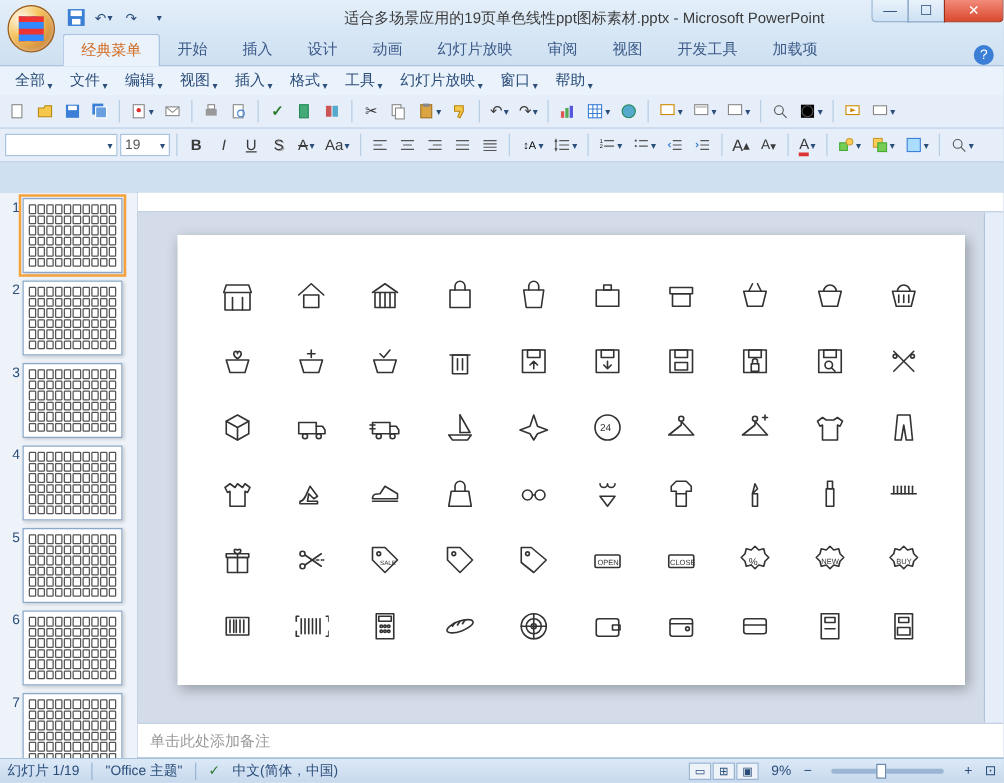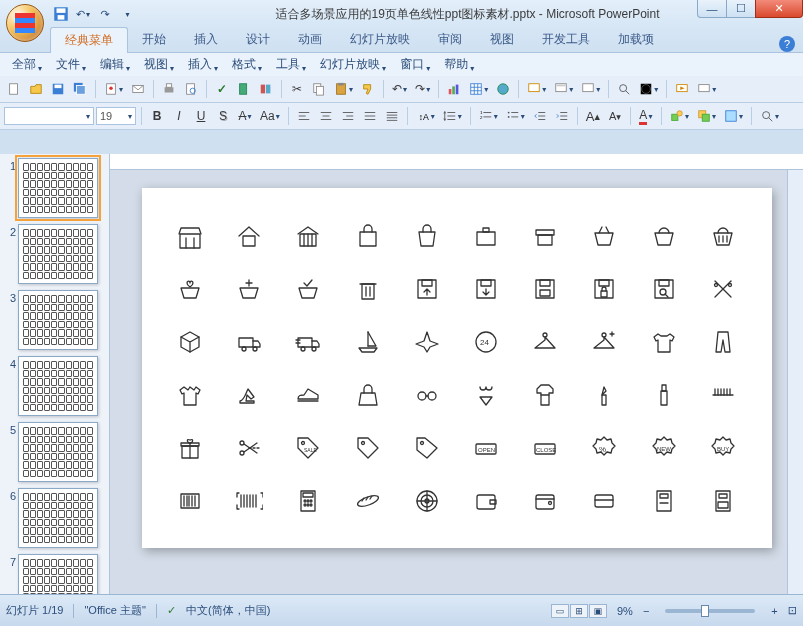--- a/index.html
+++ b/index.html
@@ -56,21 +56,21 @@
 
 .slide { width: 630px; height: 360px; background:#fff; box-shadow: 2px 3px 10px rgba(0,0,0,.3); padding: 28px 26px; display:grid; grid-template-columns: repeat(10, 1fr); grid-template-rows: repeat(6, 1fr); gap: 14px 14px;}
 .icon-cell { display:flex; align-items:center; justify-content:center; }
 .icon-cell svg { width:28px; height:28px; stroke:#333; stroke-width:1.3; fill:none; stroke-linecap:round; stroke-linejoin:round;}
 
 .notes { height:28px; background:#fff; border-top:1px solid #b0c4dc; font-size:12px; color:#999; padding:6px 10px;}
 
 .vscroll { width:16px; background:#e6eef9; border-left:1px solid #b0c4dc; position:absolute; top:0; bottom:0; right:0;}
 
 
-.statusbar { position:absolute; bottom:0; left:0; right:0; height:32px; background: linear-gradient(#dce9f7,#c7d9ed); border-top:1px solid #9bb6d3; display:flex; align-items:center; font-size:11px; color:#2a4d7a; padding:0 6px; gap:10px;}
+.statusbar { position:absolute; bottom:0; left:0; right:0; height:20px; background: linear-gradient(#dce9f7,#c7d9ed); border-top:1px solid #9bb6d3; display:flex; align-items:center; font-size:11px; color:#2a4d7a; padding:0 6px; gap:10px;}
 .status-sep { width:1px; height:14px; background:#9bb6d3;}
 .view-btns { display:flex; gap:1px; margin-left:auto;}
 .viewbtn { width:18px; height:14px; border:1px solid #9bb6d3; background:#eef3f9; font-size:9px; display:flex; align-items:center; justify-content:center;}
 .zoom-slider { width:90px; height:4px; background:#9bb6d3; position:relative; border-radius:2px; margin:0 6px;}
 .zoom-slider .thumb-s { position:absolute; width:8px; height:12px; background:#fff; border:1px solid #6a88ab; top:-4px; left:40%;}
 
 
 </style>
 </head>
 <body>
@@ -1362,20 +1362,21 @@
           <div class="icon-cell">
             <svg viewBox="0 0 28 28">
               <rect x="7" y="4" width="14" height="20"></rect>
               <rect x="10" y="7" width="8" height="4"></rect>
               <rect x="9" y="15" width="10" height="6"></rect>
             </svg>
           </div>
         </div>
       <div class="vscroll"></div>
     </div>
+    <div class="notes">单击此处添加备注</div>
   </div>
 </div>
 
 <div class="statusbar">
   <span>幻灯片 1/19</span>
   <div class="status-sep"></div>
   <span>"Office 主题"</span>
   <div class="status-sep"></div>
   <span style="color:#2a7a2a;">✓</span>
   <span>中文(简体，中国)</span>

